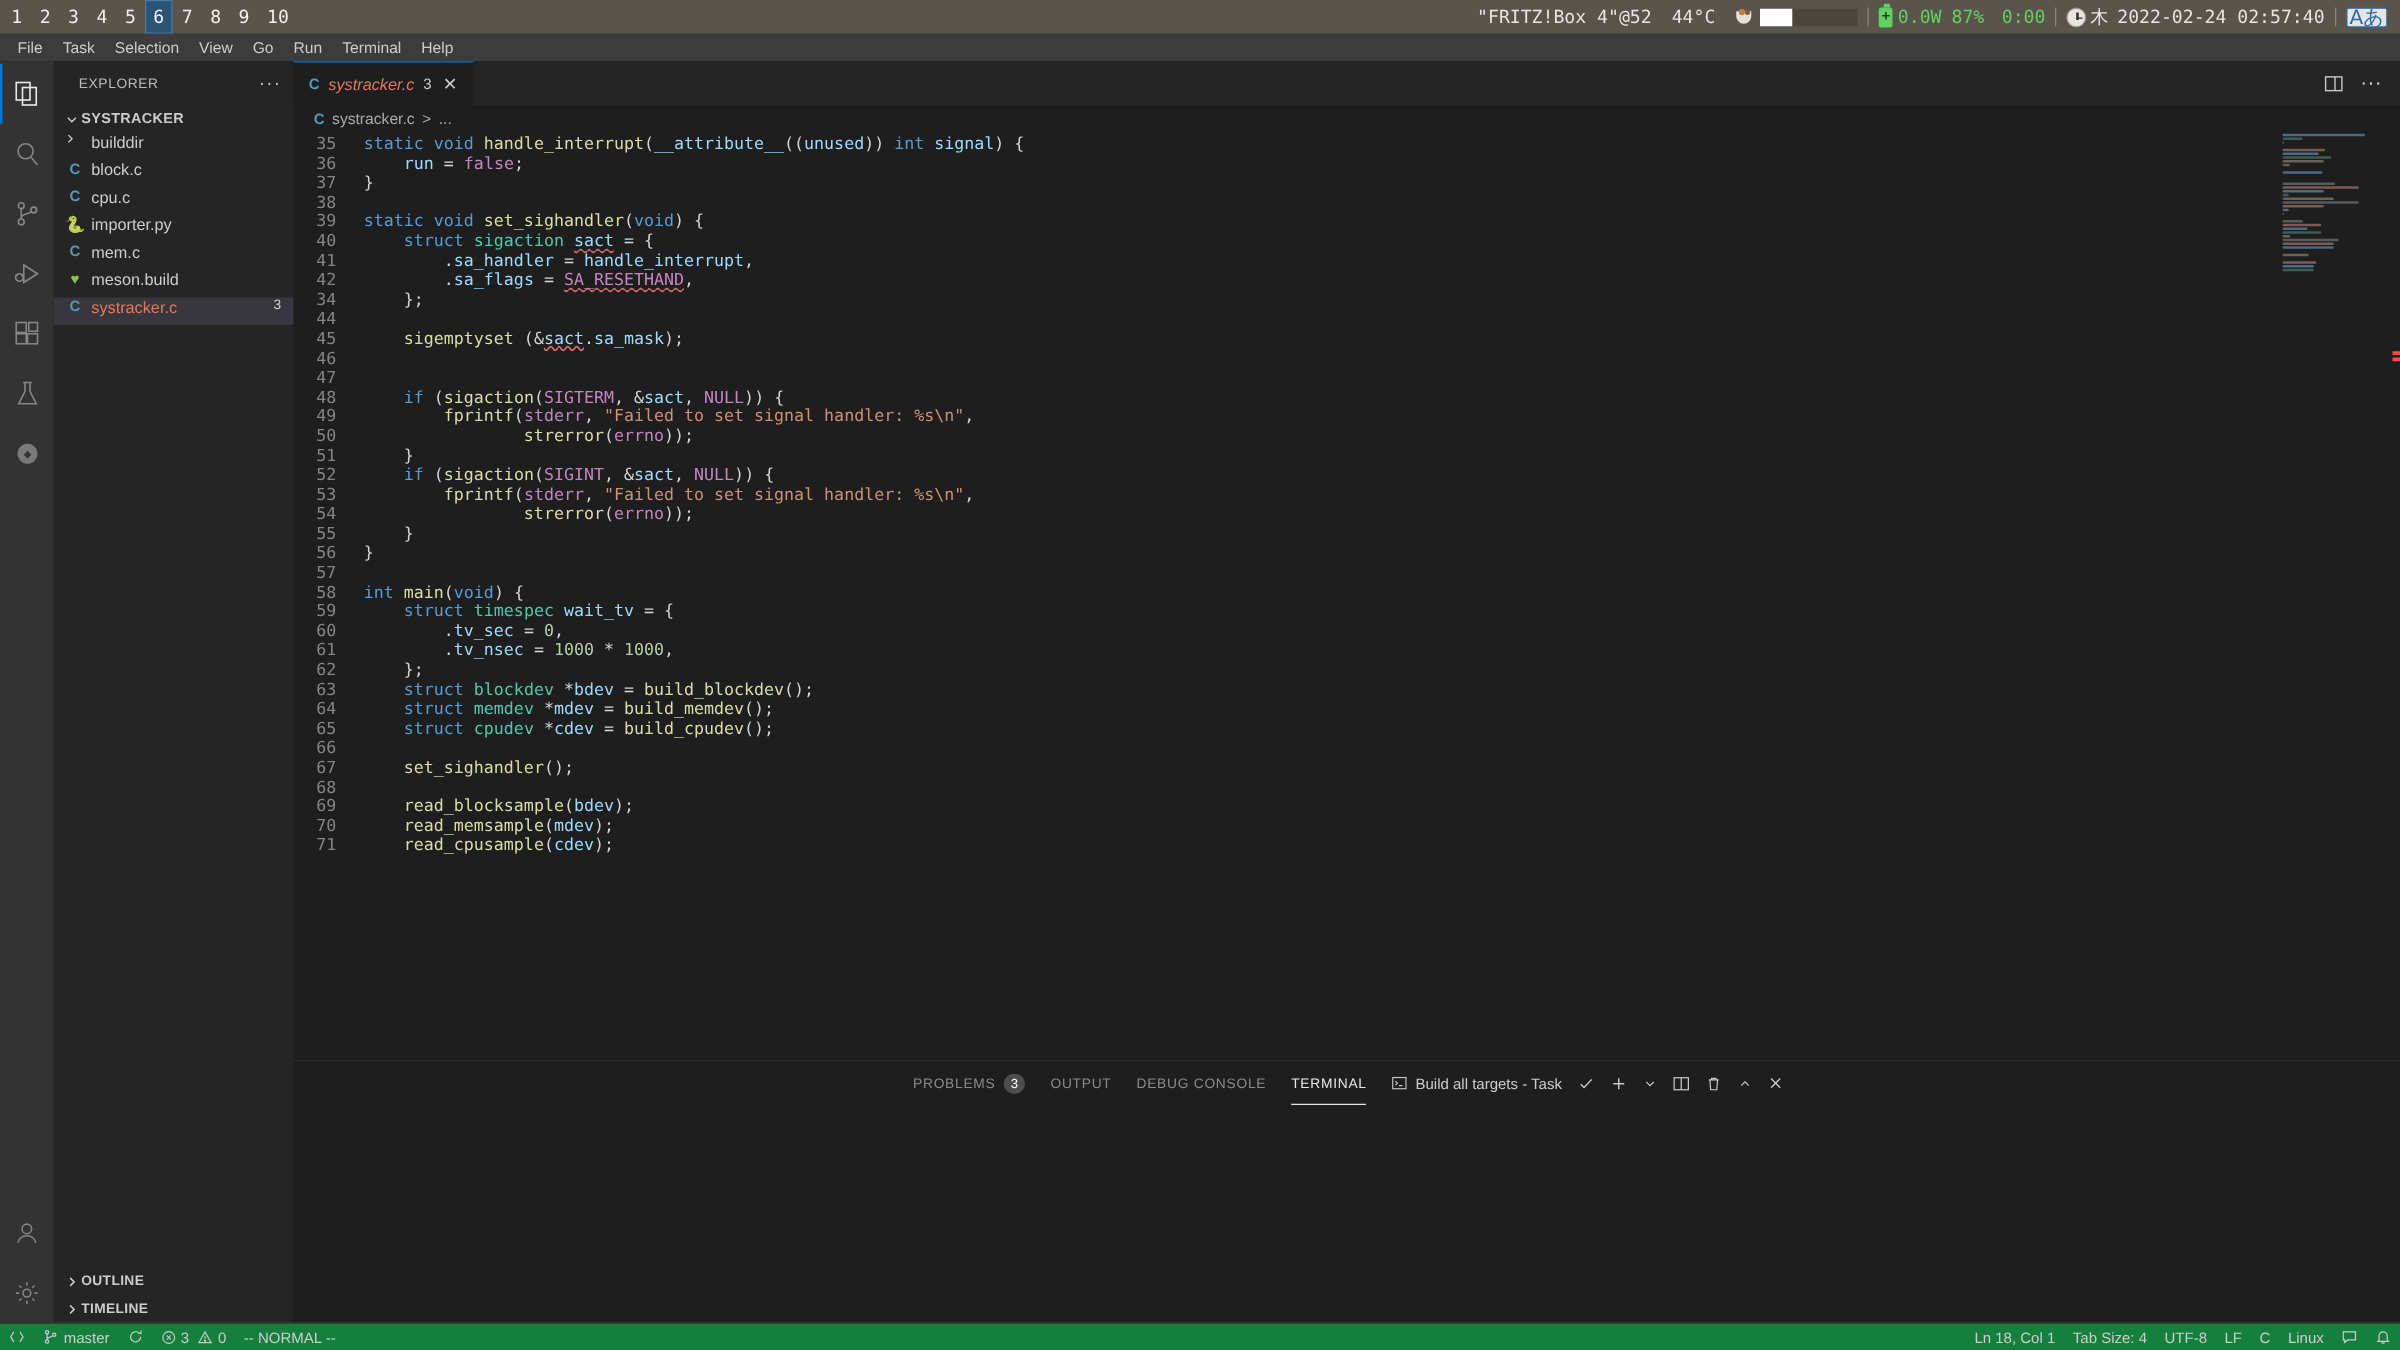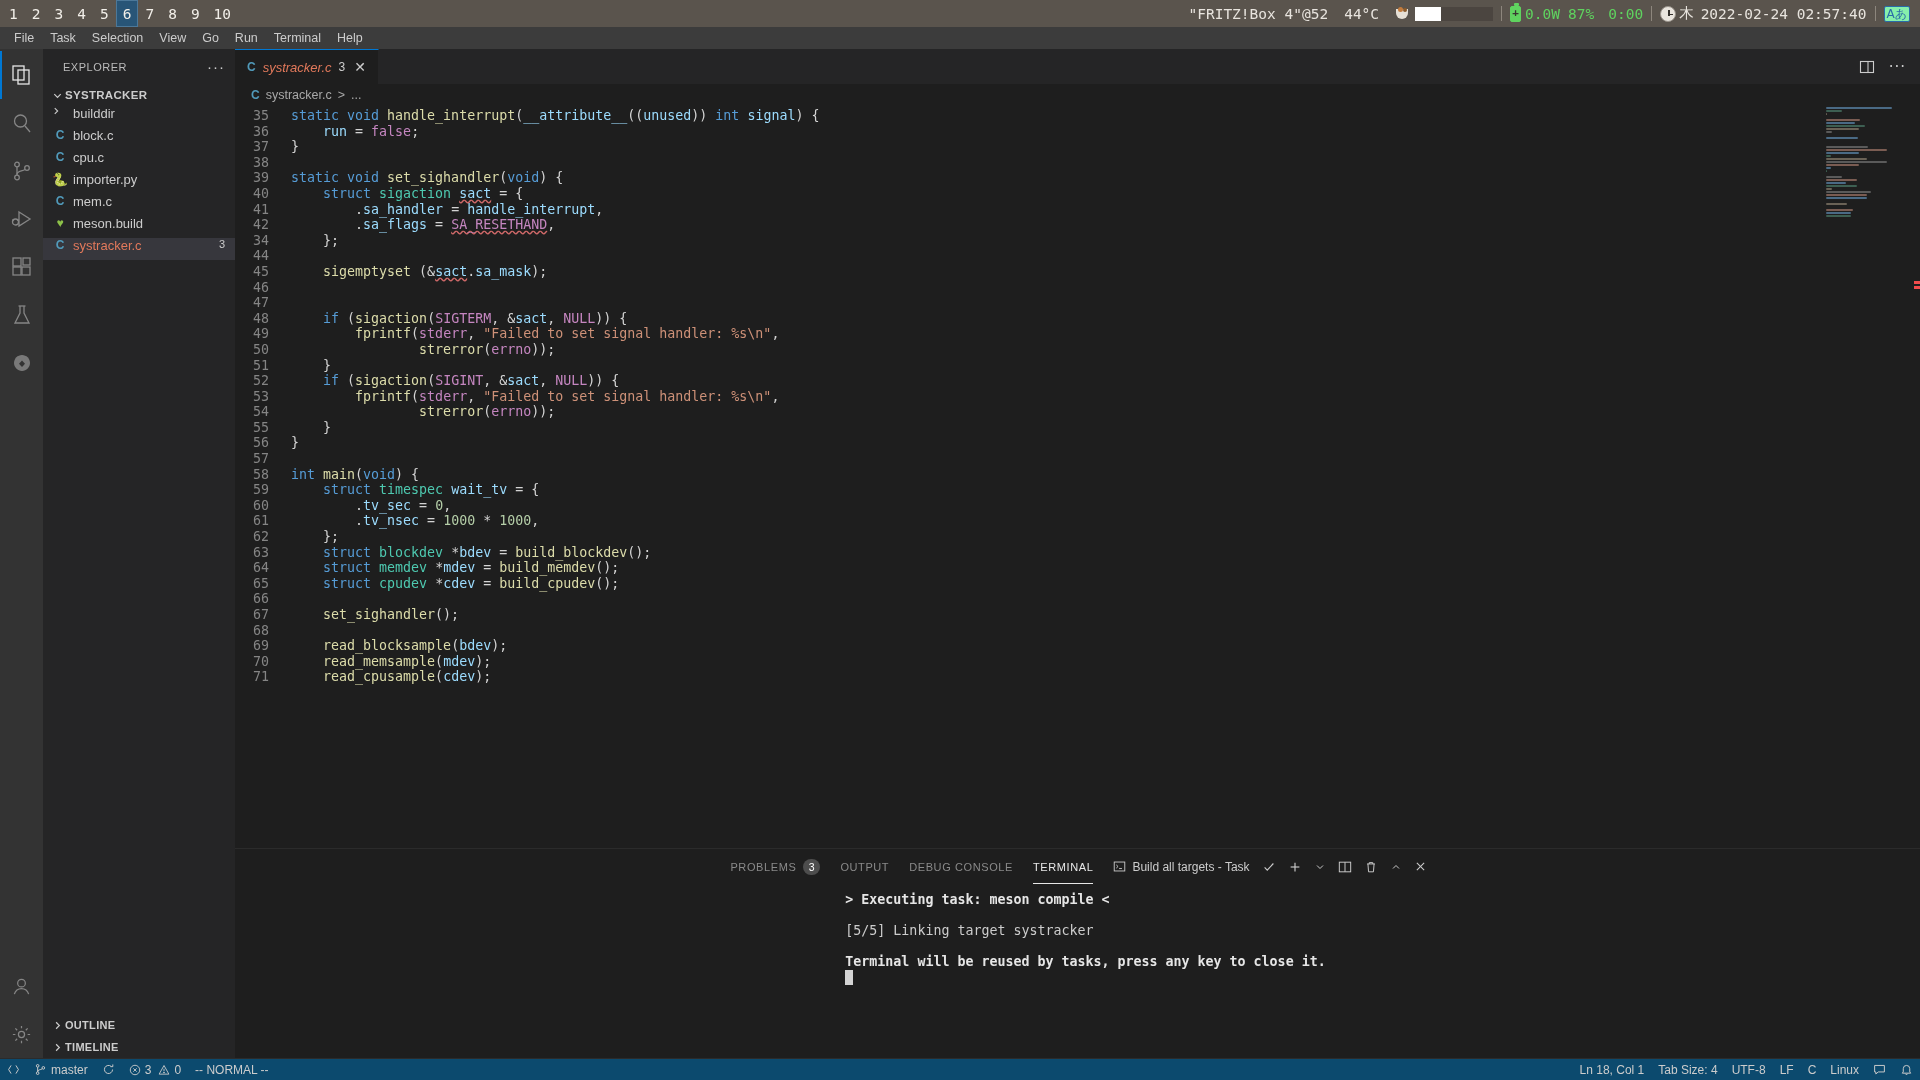--- a/index.html
+++ b/index.html
@@ -38,22 +38,22 @@
   .batt { width: 11px; height: 16px; border: 1.5px solid #5fd35f; border-radius: 2px;
     position: relative; margin-right: 4px; background: #5fd35f; }
   .batt:before { content:""; position: absolute; top: -4px; left: 2.5px; width: 5px; height: 3px;
     background: #5fd35f; border-radius: 1px; }
   .batt:after { content:"+"; position:absolute; left:0; right:0; top:-2px; text-align:center;
     color:#3a3632; font-size:11px; line-height:16px; font-weight:bold; }
   .clock-ico { width: 16px; height: 16px; border-radius: 50%; background: #e9e5de;
     border: 1px solid #9a948c; position: relative; margin-right: 3px; }
   .clock-ico:before { content:""; position:absolute; left:7px; top:3px; width:1.5px; height:6px; background:#33302c; }
   .clock-ico:after { content:""; position:absolute; left:7px; top:7px; width:5px; height:1.5px; background:#33302c; }
-  .ime { border: 1.5px solid #2a6aa8; color: #2a6aa8; background: #86efac;
-    font-size: 12px; line-height: 14px; padding: 0 2px; border-radius: 2px;
+  .ime { border: 1.5px solid #2a6aa8; color: #2a6aa8; background: #e5e5e5;
+    font-size: 16px; line-height: 14px; padding: 0 2px; border-radius: 2px;
     font-family: "DejaVu Sans", sans-serif; }
 
   
   .menubar {
     height: 22px; background: #3c3c3c; color: #cccccc; display: flex; align-items: center;
     font-size: 12.5px; font-family: "Liberation Sans", sans-serif; padding-left: 6px; flex: none;
   }
   .menubar .mi { padding: 2px 8px; border-radius: 2px; cursor: default; }
 
   
@@ -142,21 +142,21 @@
   .panel-actions { margin-left: auto; display: flex; align-items: center; gap: 12px;
     padding-right: 14px; color: #cccccc; font-size: 12px; }
   .task-chip { display: flex; align-items: center; gap: 6px; font-size: 12px; color: #cccccc;
     font-family: "Liberation Sans", sans-serif; }
   .term-body { flex: 1; padding: 8px 0 0 16px; font-family: "DejaVu Sans Mono", monospace;
     font-size: 13.3px; line-height: 15.6px; color: #cccccc; }
   .term-body .bold { font-weight: bold; color: #e6e6e6; }
   .cursor-block { display:inline-block; width: 8px; height: 15px; background: #d4d4d4; vertical-align: -3px; }
 
   
-  .statusbar { height: 22px; background: #0c4a6e; border-top: 1px solid #2b2b2b; display: flex;
+  .statusbar { height: 22px; background: #15803d; border-top: 1px solid #2b2b2b; display: flex;
     align-items: center; color: #cccccc; font-size: 12px; flex: none;
     font-family: "Liberation Sans", sans-serif; }
   .sb-left { display: flex; align-items: center; }
   .sb-right { margin-left: auto; display: flex; align-items: center; }
   .sb-item { padding: 0 7px; display: flex; align-items: center; gap: 4px; height: 22px; }
   svg { display: block; }
 </style>
 </head>
 <body>
 
@@ -528,28 +528,20 @@
                 </svg>
               </span>
               <span>
                 <svg width="13" height="13" viewBox="0 0 16 16" fill="none" stroke="#cccccc" stroke-width="1.3">
                   <line x1="3.5" y1="3.5" x2="12.5" y2="12.5"></line>
                   <line x1="12.5" y1="3.5" x2="3.5" y2="12.5"></line>
                 </svg>
               </span>
             </div>
           </div>
-        <div class="term-body" id="terminal">
-            <div class="bold">&gt; Executing task: meson compile &lt;</div>
-            <div>&nbsp;</div>
-            <div>[5/5] Linking target systracker</div>
-            <div>&nbsp;</div>
-            <div class="bold">Terminal will be reused by tasks, press any key to close it.</div>
-            <div><span class="cursor-block"></span></div>
-          </div>
       </div>
     </div>
   </div>
 
   <div class="statusbar">
     <div class="sb-left">
       <span class="sb-item">
         <svg width="13" height="13" viewBox="0 0 16 16" fill="none" stroke="#cccccc" stroke-width="1.2">
           <path d="M5 3L2 8l3 5M11 3l3 5-3 5"></path>
         </svg>

